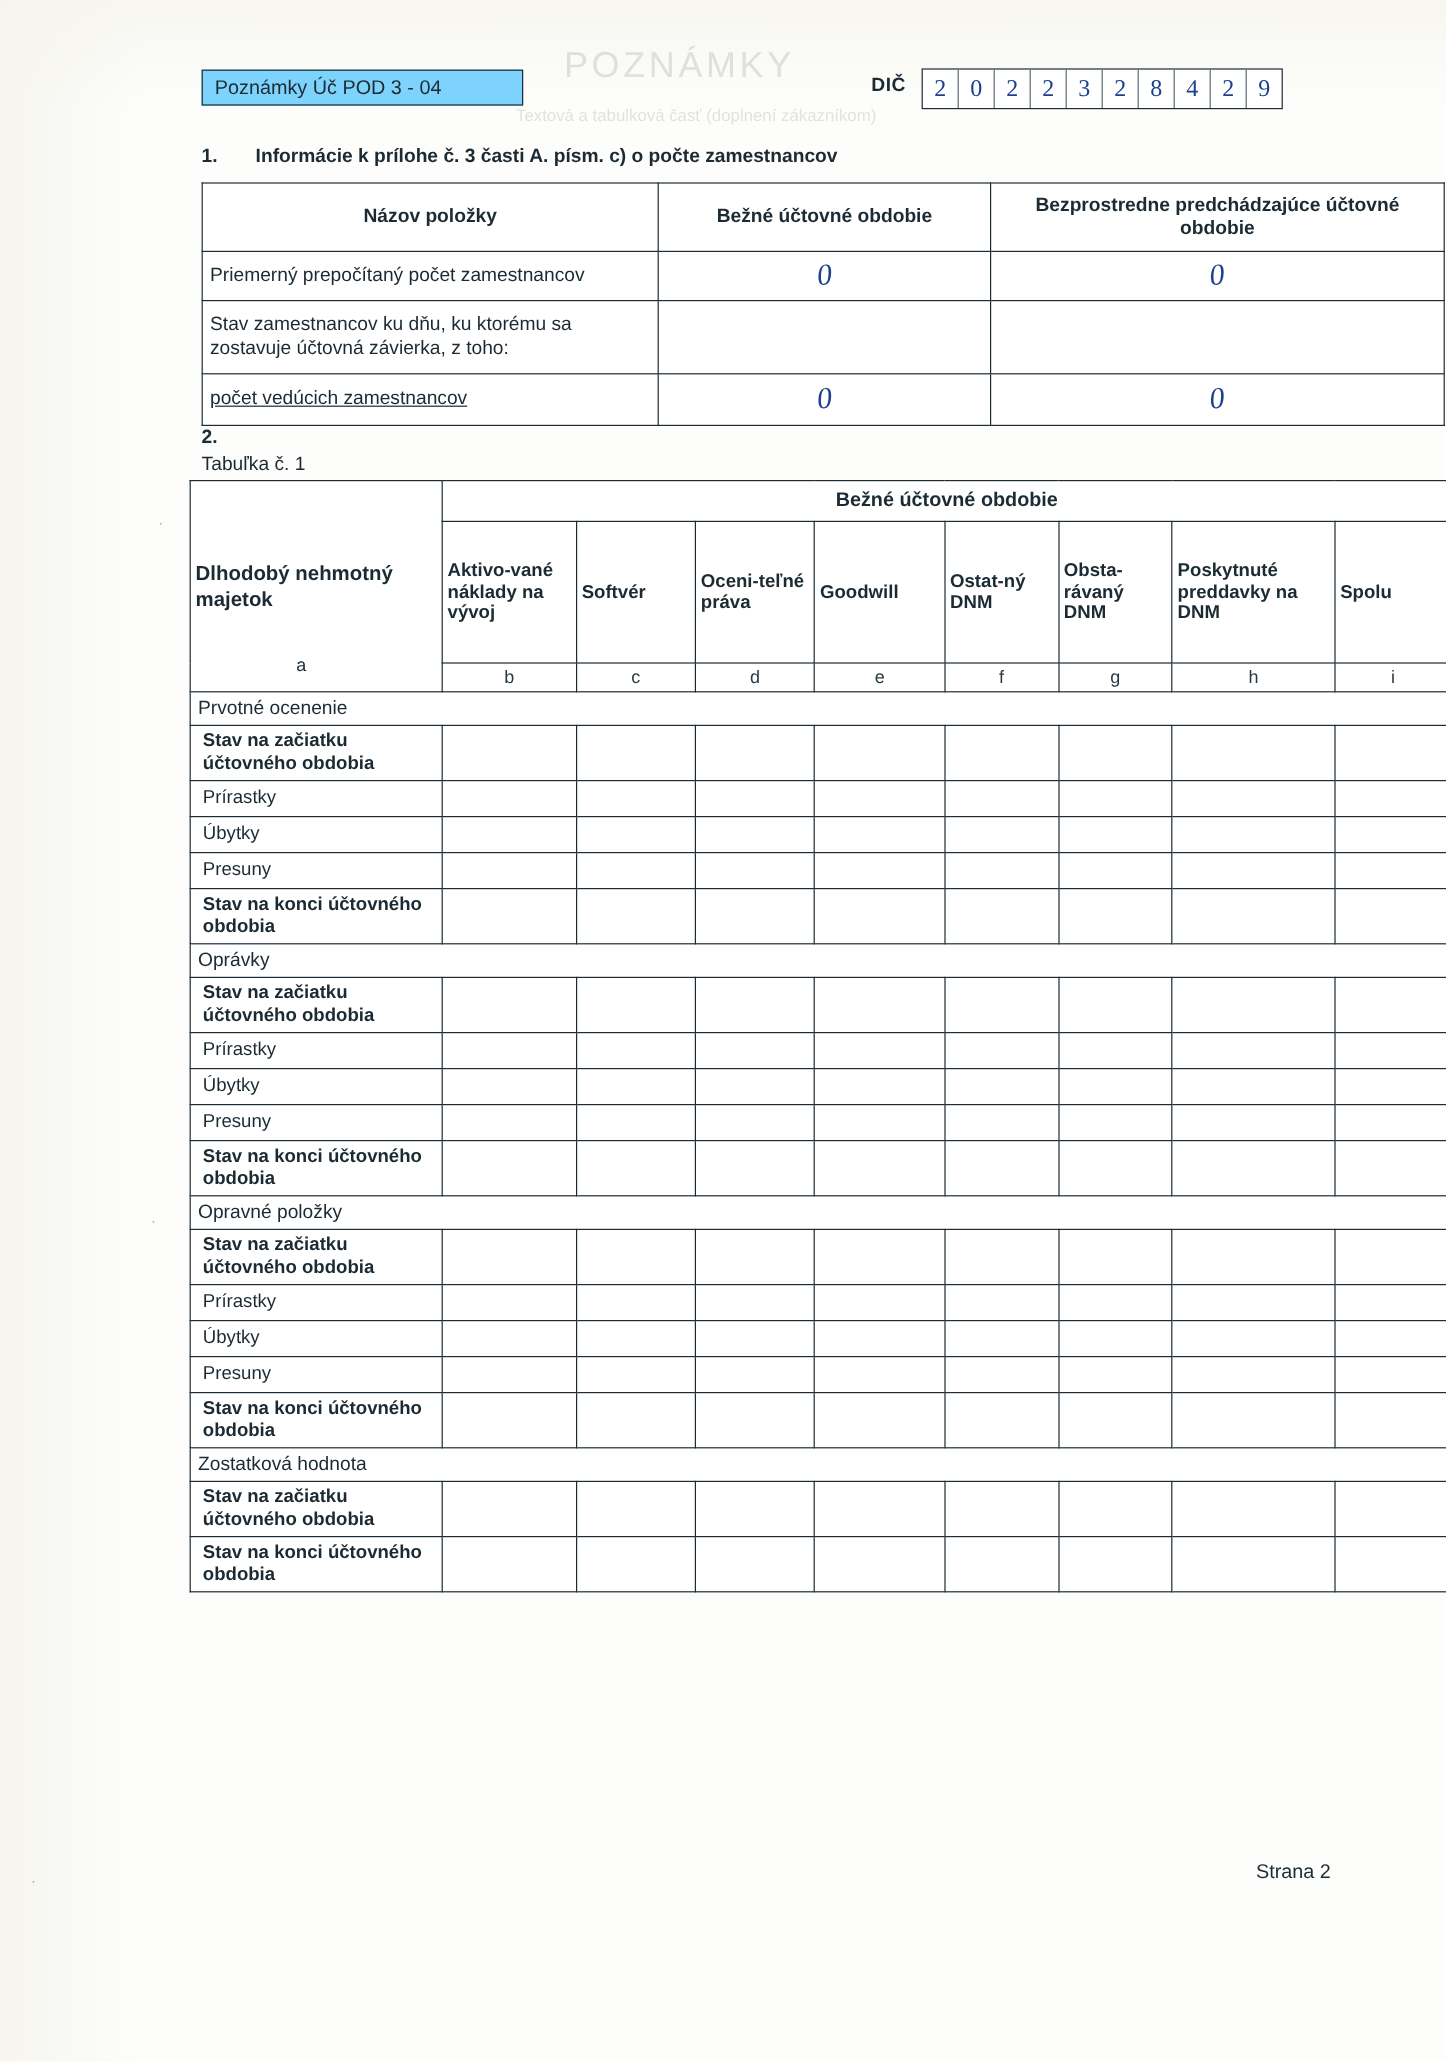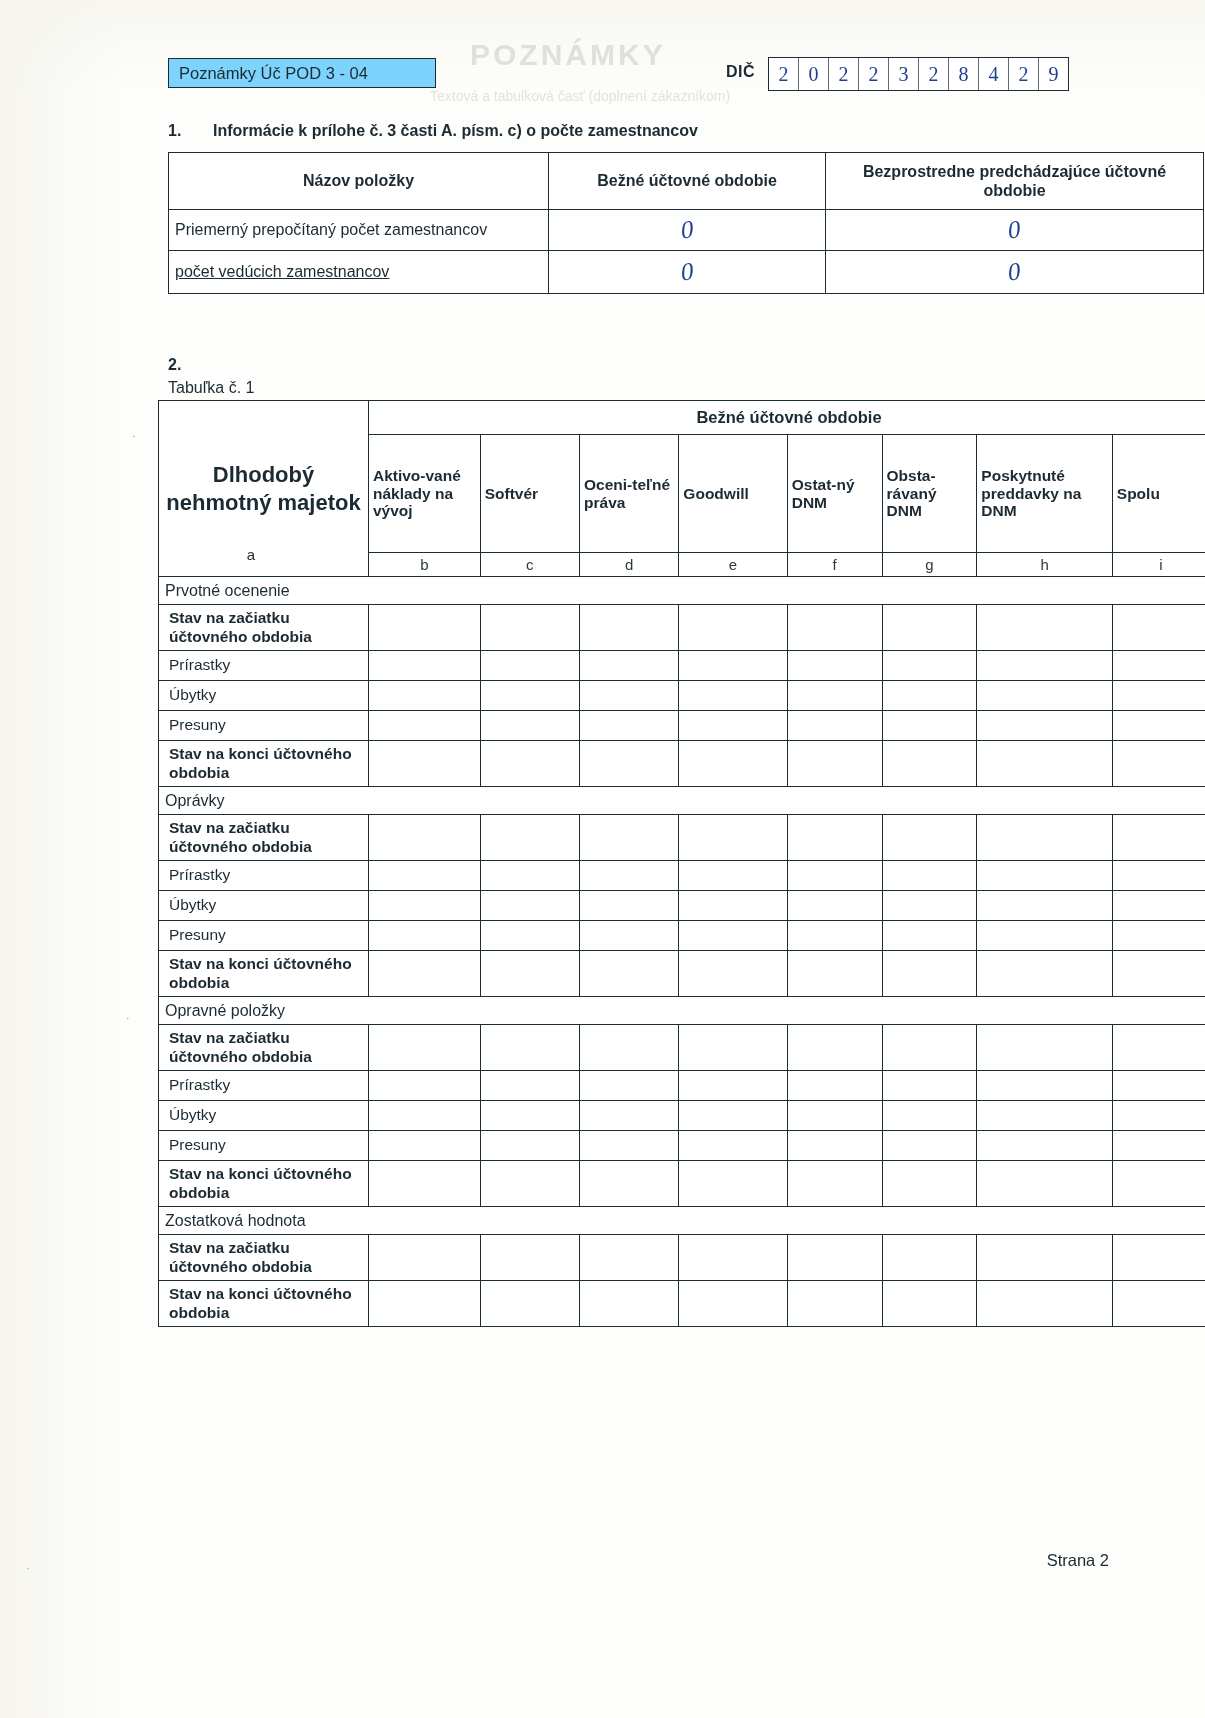--- a/index.html
+++ b/index.html
@@ -176,22 +176,22 @@
     text-align: left;
     font-size: 15.5px;
     line-height: 1.2;
     padding-left: 10px;
   }
   .t2 .rowlbl.b { font-weight: bold; }
   .t2 .cell { height: 30px; }
   .t2 .cell2 { height: 46px; }
   .t2 .vhead {
     font-weight: bold;
-    font-size: 22px;
-    text-align: center;
+    font-size: 17px;
+    text-align: left;
     line-height: 1.25;
   }
   .t2 .bezne {
     font-weight: bold;
     font-size: 16.5px;
     height: 34px;
   }
 
   
   .footer {
@@ -201,21 +201,21 @@
   }
 
   
   .mark { position: absolute; color: rgba(90,110,100,0.5); font-size: 13px; }
 </style>
 </head>
 <body>
 
 <div class="page"></div>
 
-<div class="ghost" style="left:470px; top:38px; font-size:30px; font-weight:bold; letter-spacing:3px;">POZNÁMKY</div>
+<div class="ghost" style="left:470px; top:38px; font-size:30px; font-weight:normal; letter-spacing:3px;">POZNÁMKY</div>
 <div class="ghost" style="left:430px; top:88px; font-size:14px;">Textová a tabulková časť (doplnení zákazníkom)</div>
 <div class="mark" style="left:132px; top:428px;">∙</div>
 <div class="mark" style="left:126px; top:1010px;">∙</div>
 <div class="mark" style="left:26px; top:1560px;">∙</div>
 
 <div class="content">
 
   <div class="hdr-box">
     <span>Poznámky Úč POD 3 - 04</span>
   </div>
@@ -249,20 +249,25 @@
         <th>Názov položky</th>
         <th>Bežné účtovné obdobie</th>
         <th>Bezprostredne predchádzajúce účtovné obdobie</th>
       </tr>
     </thead>
     <tbody>
       <tr>
         <td class="lbl" style="height:34px;">Priemerný prepočítaný počet zamestnancov</td>
         <td class="val"><span class="hand">0</span></td>
         <td class="val"><span class="hand">0</span></td>
+      </tr>
+      <tr>
+        <td class="lbl" style="height:54px;">Stav zamestnancov ku dňu, ku ktorému sa zostavuje účtovná závierka, z toho:</td>
+        <td class="val"><span class="hand"></span></td>
+        <td class="val"><span class="hand"></span></td>
       </tr>
       <tr>
         <td class="lbl" style="height:36px;text-decoration:underline;">počet vedúcich zamestnancov</td>
         <td class="val"><span class="hand">0</span></td>
         <td class="val"><span class="hand">0</span></td>
       </tr>
     </tbody>
   </table>
 
   <div class="sec-num" style="left:168px; top:356px;">2.</div>

